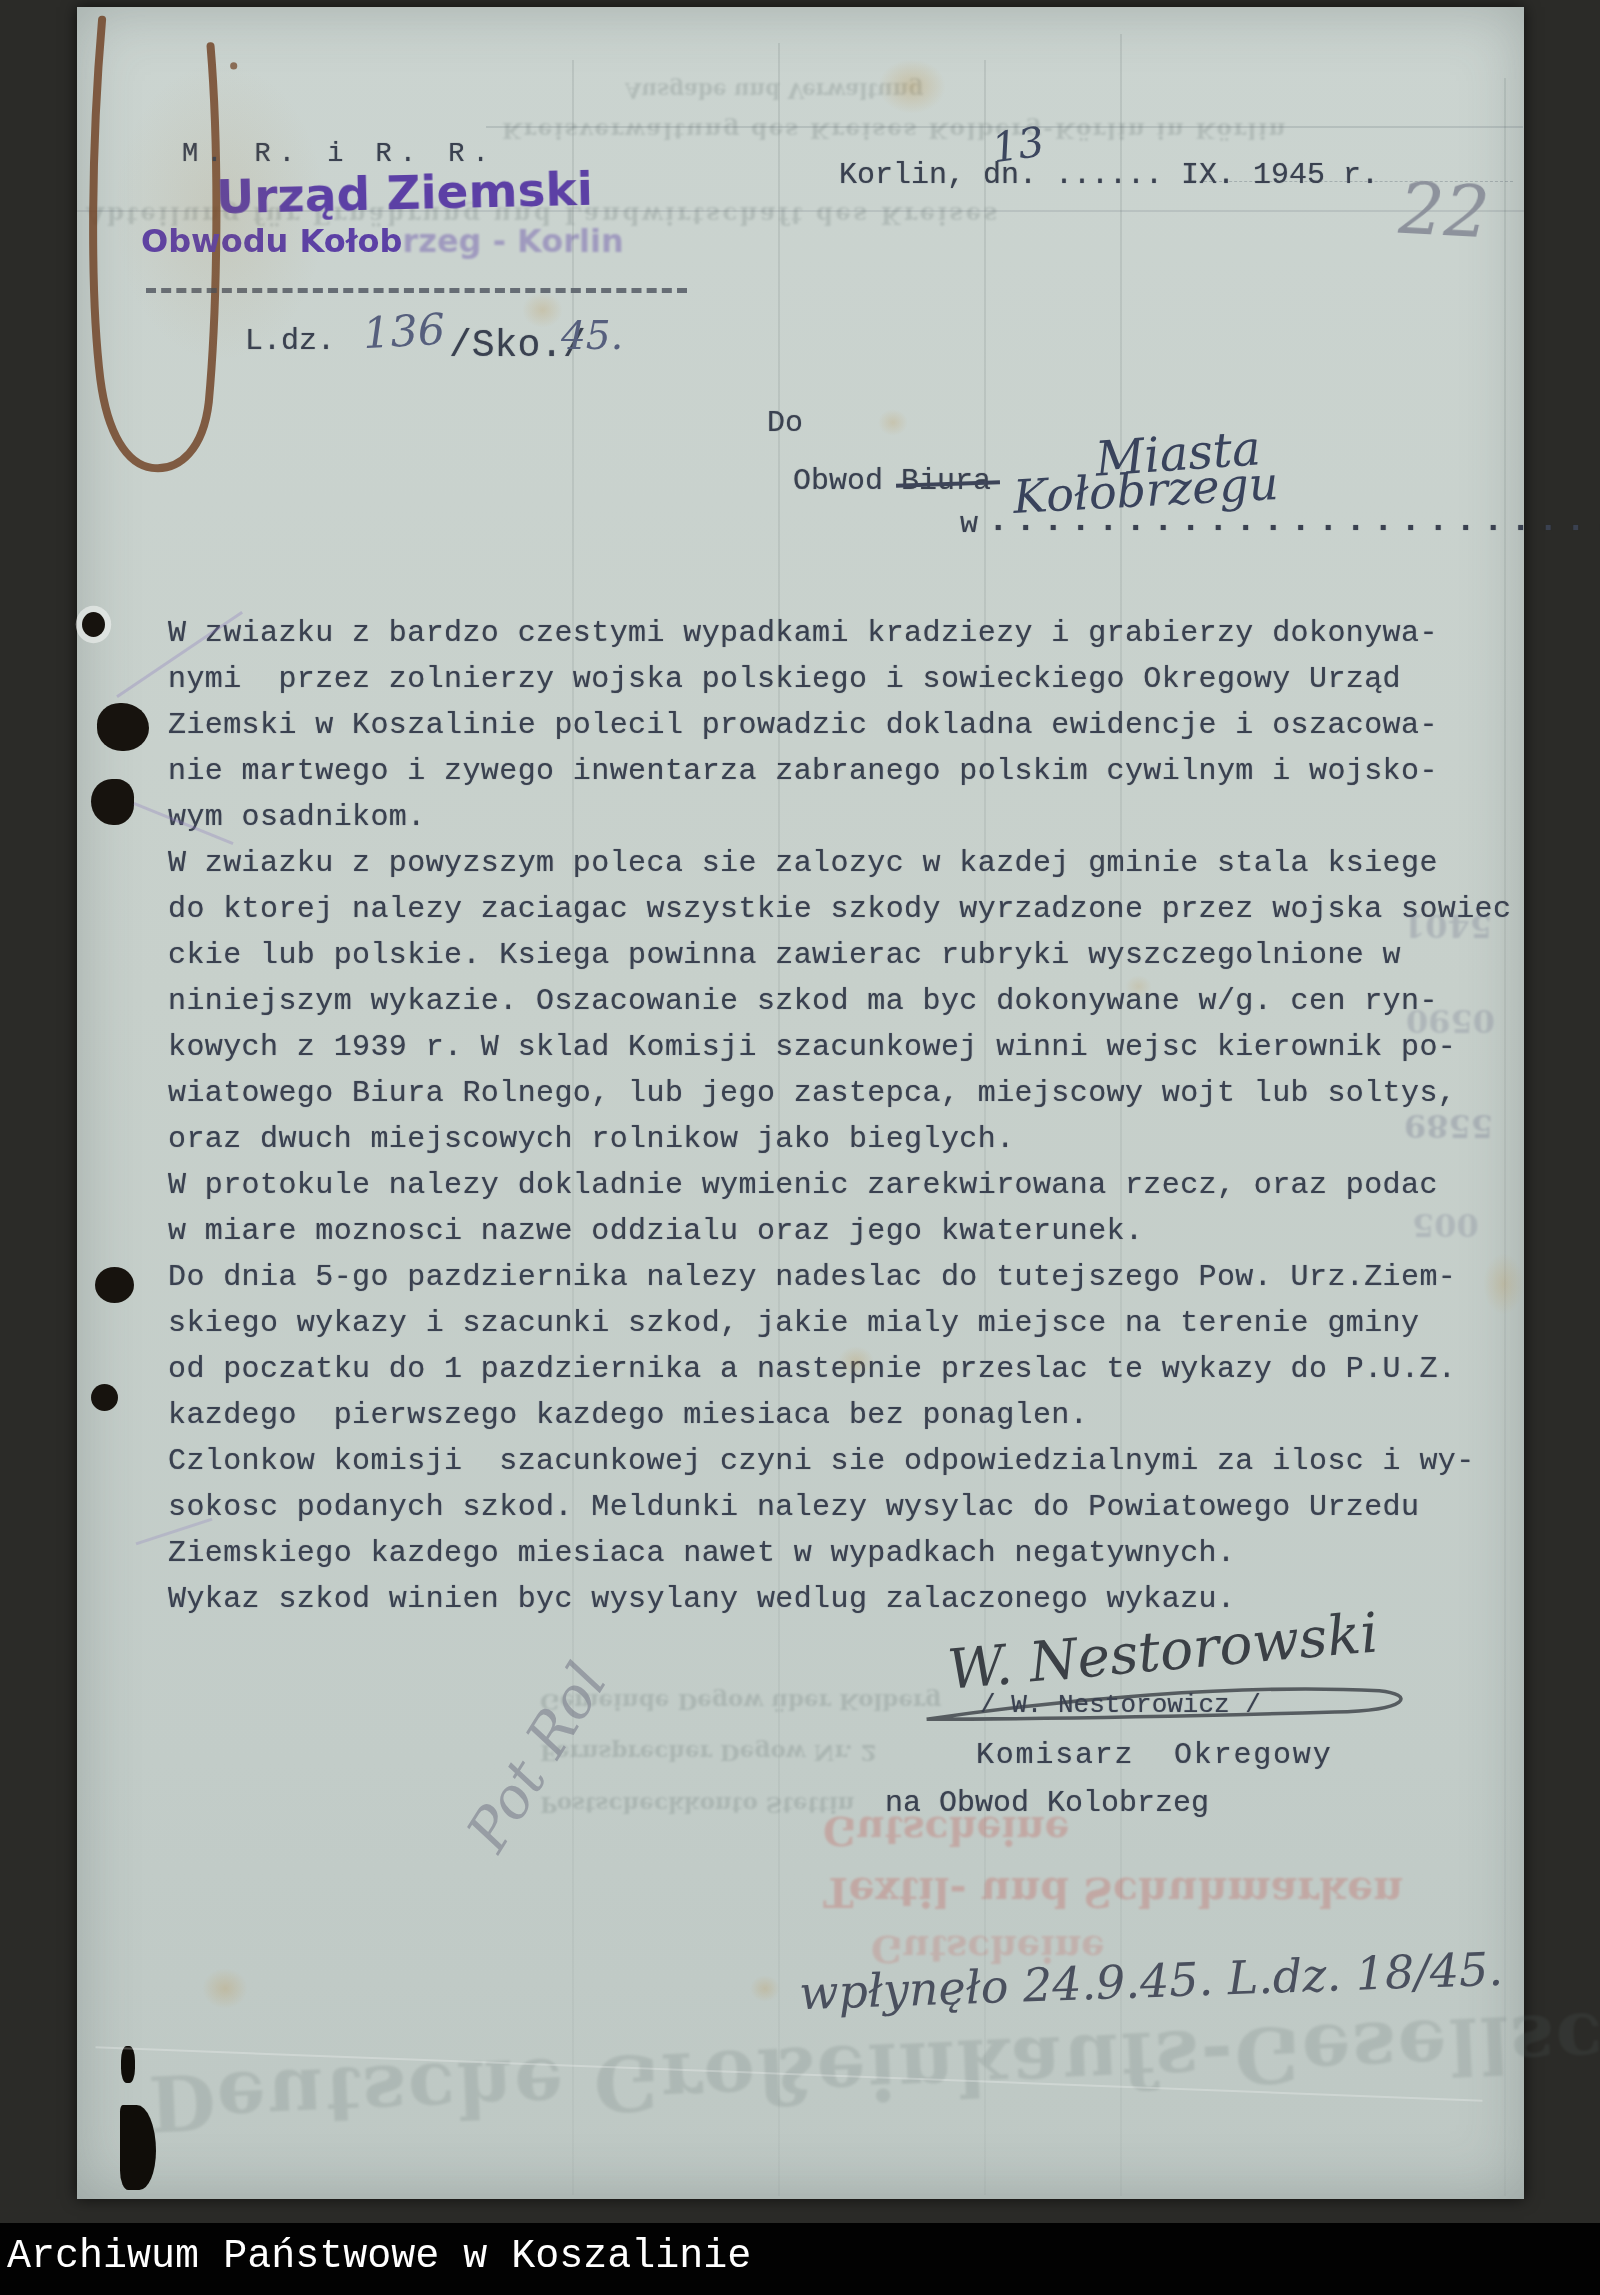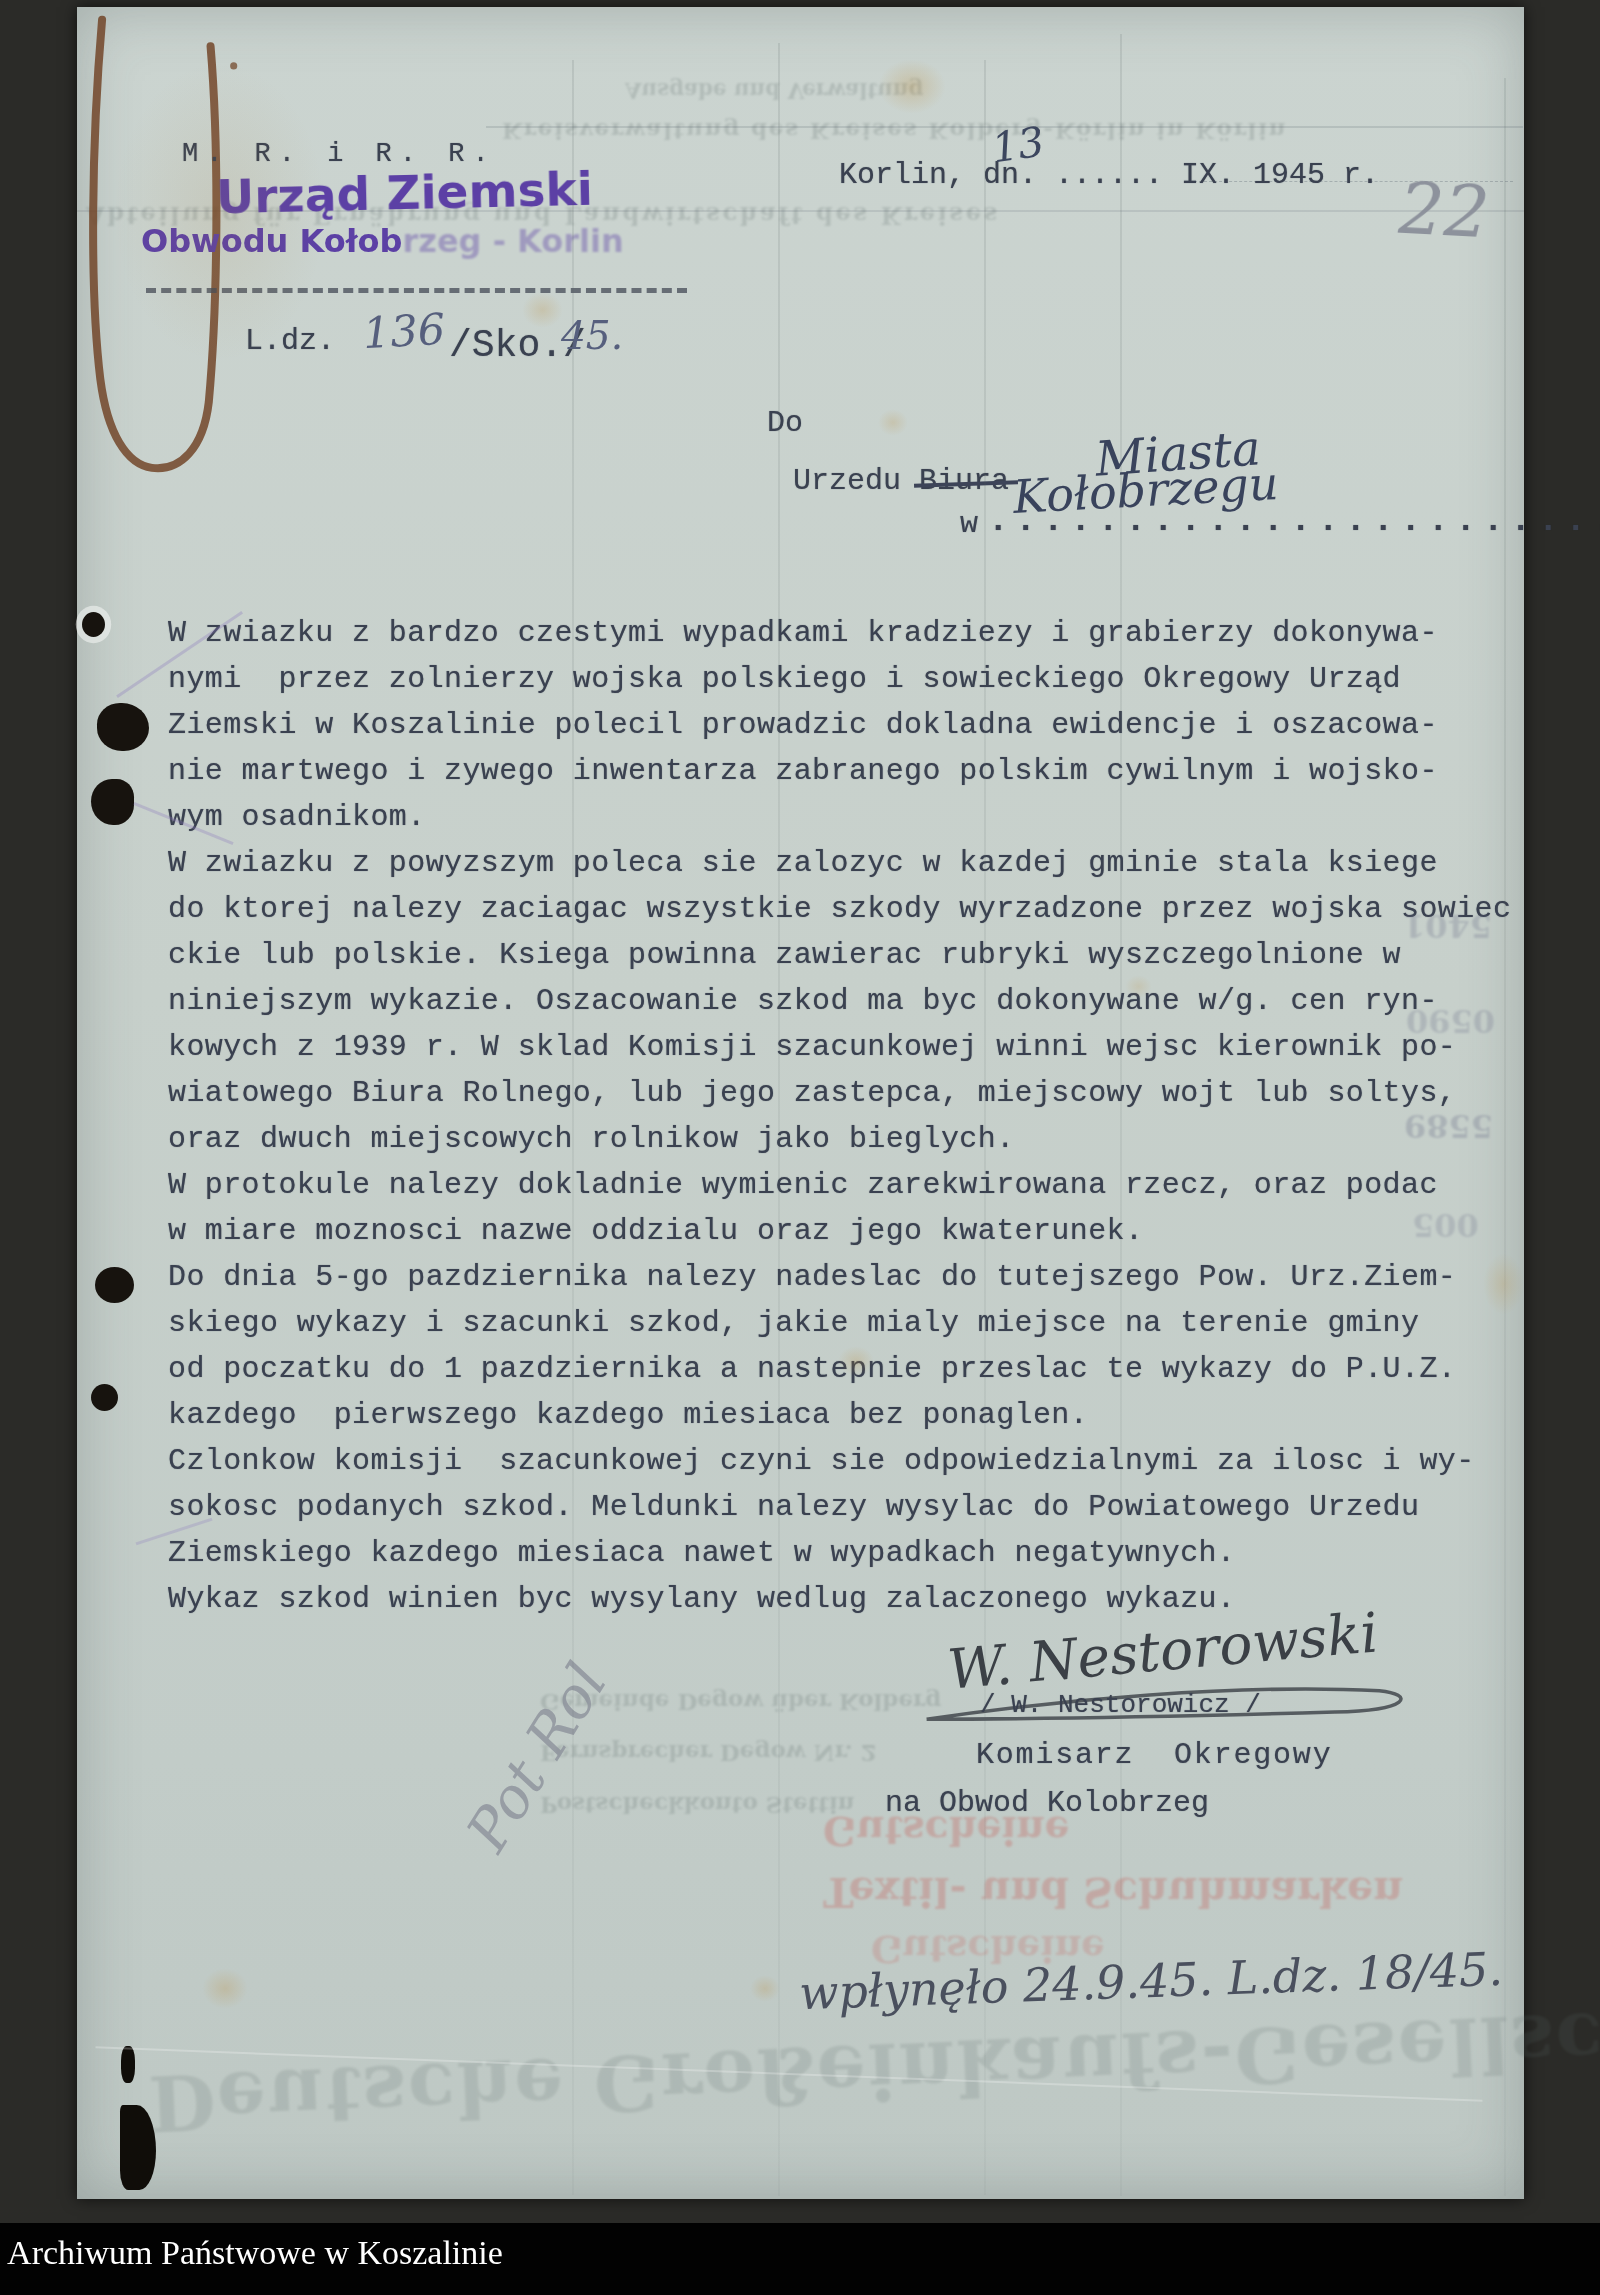--- a/index.html
+++ b/index.html
@@ -24,22 +24,22 @@
   .struck { position:relative; display:inline-block; }
   .struck::after { content:""; position:absolute; left:-5.3px; right:-9px; top:52%;
     border-top:4.4px solid #3d4458; transform:rotate(-2deg); }
   .dashrule { border-top:5.3px dashed #454b57; opacity:.75; }
   .hole { border-radius:50%; background:#17130e; }
   .vcrease { width:1.8px; background:linear-gradient(rgba(80,92,92,.14),rgba(80,92,92,.05)); }
   .hline { height:1.8px; background:rgba(70,80,92,.16); }
   .stain { border-radius:50%; }
   .blob { background:#100d09; }
   .caption-band { position:absolute; left:0; top:2223px; width:1601px; height:73px; background:#020202; }
-  .caption { position:absolute; left:7.1px; top:10.7px; font-family:Liberation Serif, serif;
-    font-size:34px; color:#ffffff; white-space:pre; }
+  .caption { position:absolute; left:7.1px; top:10.7px; font-family:Liberation Mono, monospace;
+    font-size:40px; color:#ffffff; white-space:pre; }
   .bline { height:46px; font-size:30px; letter-spacing:0.4px; }
 </style>
 </head>
 <body>
 
 <div class="stage">
   <div class="paper">
 
     <div class="abs ghost ghostY" style="left:548px; top:71px; font-size:21.4px;">Ausgabe und Verwaltung</div>
     <div class="abs ghost ghostY" style="left:425px; top:111px; font-size:23px; letter-spacing:1.8px;">Kreisverwaltung des Kreises Kolberg-Körlin in Körlin</div>
@@ -63,21 +63,21 @@
     <div class="abs tw" style="left:168px; top:317px; font-size:30px;">L.dz.</div>
     <div class="abs hw" style="left:286px; top:299px; font-size:43px; color:#565f7d; transform:rotate(-3deg);">136</div>
     <div class="abs tw" style="left:372px; top:317px; font-size:38px;">/Sko./</div>
     <div class="abs hw" style="left:484px; top:306px; font-size:39px; color:#565f7d;">45.</div>
 
     <div class="abs tw" style="left:762px; top:151px; font-size:30px;">Korlin, dn. ...... IX. 1945 r.</div>
     <div class="abs hw" style="left:915px; top:114px; font-size:41px; transform:rotate(-8deg); color:#3c465e;">13</div>
     <div class="abs pencil" style="left:1322px; top:162px; font-size:71px; transform:rotate(3deg); filter:blur(0.3px);">22</div>
 
     <div class="abs tw" style="left:690px; top:399px; font-size:30px;">Do</div>
-    <div class="abs tw" style="left:716px; top:457px; font-size:30px;"><span>Urzedu</span>&nbsp;<span class="struck">Biura</span></div>
+    <div class="abs tw" style="left:716px; top:457px; font-size:30px;"><span>Obwod</span>&nbsp;<span class="struck">Biura</span></div>
     <div class="abs hw" style="left:1018px; top:418px; font-size:48px; transform:rotate(-4deg);">Miasta</div>
     <div class="abs tw" style="left:883px; top:500px; font-size:30px;">w</div>
     <div class="abs tw" style="left:911px; top:495px; font-size:34px; font-weight:bold; letter-spacing:7.1px;">.........................</div>
     <div class="abs hw" style="left:936px; top:456px; font-size:46px; transform:rotate(-3deg);">Kołobrzegu</div>
 
     <div class="abs tw" style="left:91px; top:609px; width:1352px;"><div class="bline tw">W zwiazku z bardzo czestymi wypadkami kradziezy i grabierzy dokonywa-</div><div class="bline tw">nymi  przez zolnierzy wojska polskiego i sowieckiego Okregowy Urząd</div><div class="bline tw">Ziemski w Koszalinie polecil prowadzic dokladna ewidencje i oszacowa-</div><div class="bline tw">nie martwego i zywego inwentarza zabranego polskim cywilnym i wojsko-</div><div class="bline tw">wym osadnikom.</div><div class="bline tw">W zwiazku z powyzszym poleca sie zalozyc w kazdej gminie stala ksiege</div><div class="bline tw">do ktorej nalezy zaciagac wszystkie szkody wyrzadzone przez wojska sowiec</div><div class="bline tw">ckie lub polskie. Ksiega powinna zawierac rubryki wyszczegolnione w</div><div class="bline tw">niniejszym wykazie. Oszacowanie szkod ma byc dokonywane w/g. cen ryn-</div><div class="bline tw">kowych z 1939 r. W sklad Komisji szacunkowej winni wejsc kierownik po-</div><div class="bline tw">wiatowego Biura Rolnego, lub jego zastepca, miejscowy wojt lub soltys,</div><div class="bline tw">oraz dwuch miejscowych rolnikow jako bieglych.</div><div class="bline tw">W protokule nalezy dokladnie wymienic zarekwirowana rzecz, oraz podac</div><div class="bline tw">w miare moznosci nazwe oddzialu oraz jego kwaterunek.</div><div class="bline tw">Do dnia 5-go pazdziernika nalezy nadeslac do tutejszego Pow. Urz.Ziem-</div><div class="bline tw">skiego wykazy i szacunki szkod, jakie mialy miejsce na terenie gminy</div><div class="bline tw">od poczatku do 1 pazdziernika a nastepnie przeslac te wykazy do P.U.Z.</div><div class="bline tw">kazdego  pierwszego kazdego miesiaca bez ponaglen.</div><div class="bline tw">Czlonkow komisji  szacunkowej czyni sie odpowiedzialnymi za ilosc i wy-</div><div class="bline tw">sokosc podanych szkod. Meldunki nalezy wysylac do Powiatowego Urzedu</div><div class="bline tw">Ziemskiego kazdego miesiaca nawet w wypadkach negatywnych.</div><div class="bline tw">Wykaz szkod winien byc wysylany wedlug zalaczonego wykazu.</div></div>
 
     <div class="abs hw" style="left:870px; top:1612px; font-size:55px; transform:rotate(-5deg); color:#3b4046; white-space:pre;">W. Nestorowski</div>
     <svg class="abs" style="left:840px; top:1666px;" width="534" height="71" viewBox="0 0 600 80">
       <path d="M10,52 C160,30 360,12 520,20 C560,24 556,42 470,44 C330,48 150,52 10,52" stroke="#3b4046" stroke-width="4" fill="none" opacity="0.8"></path>

